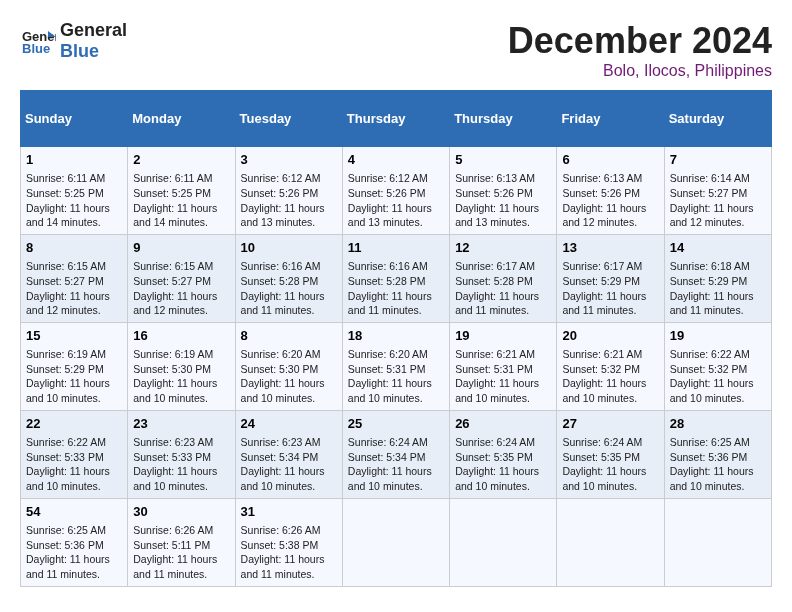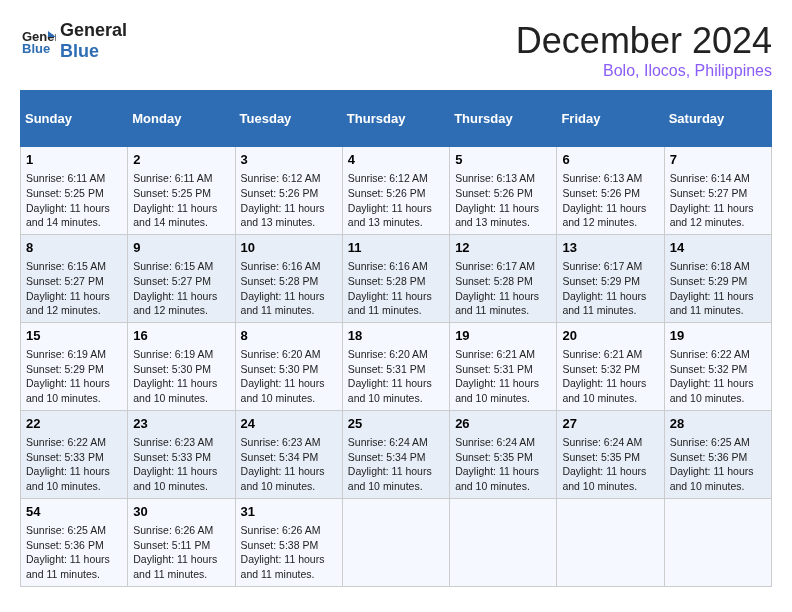--- a/index.html
+++ b/index.html
@@ -23,26 +23,26 @@
     .logo-icon {
       width: 36px;
       height: 36px;
       margin-right: 4px;
     }
     .title-block {
       text-align: right;
     }
     .month-title {
       font-size: 36px;
-      font-weight: normal;
+      font-weight: bold;
       color: #222;
     }
     .location {
       font-size: 16px;
-      color: #8b5cf6;
+      color: #701a75;
     }
     table {
       width: 100%;
       border-collapse: collapse;
       font-size: 11px;
     }
     thead tr th {
       background-color: #2E6DB4;
       color: #fff;
       font-size: 13px;

